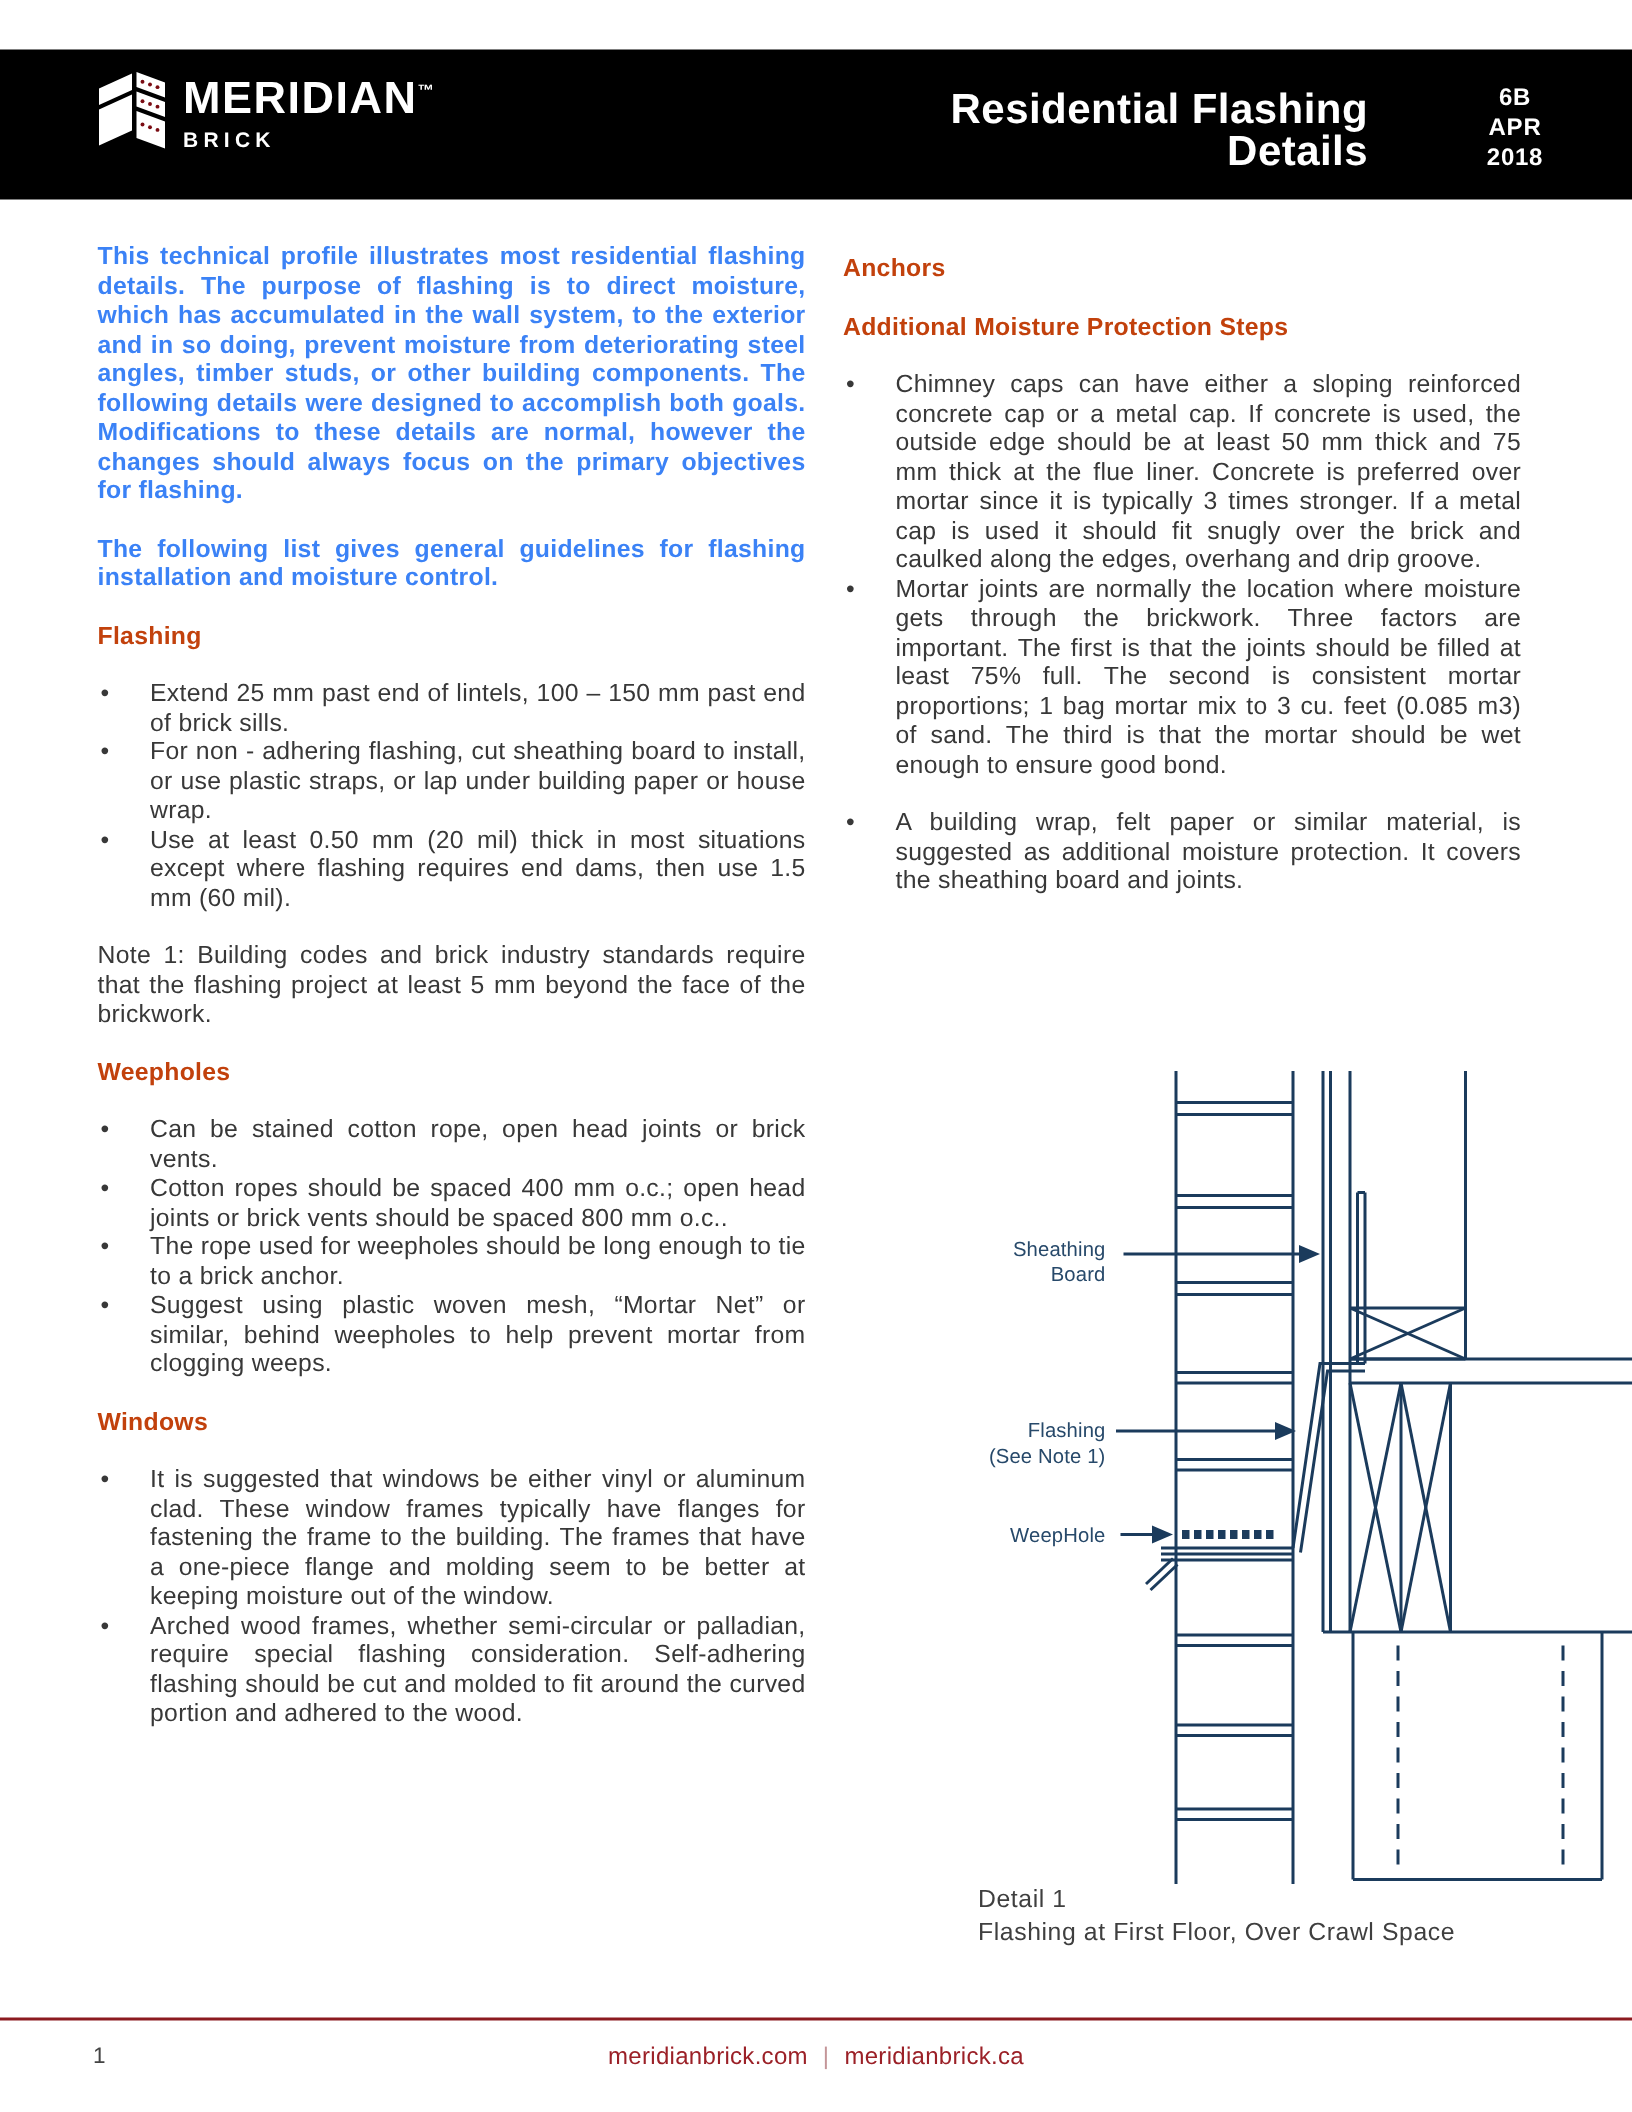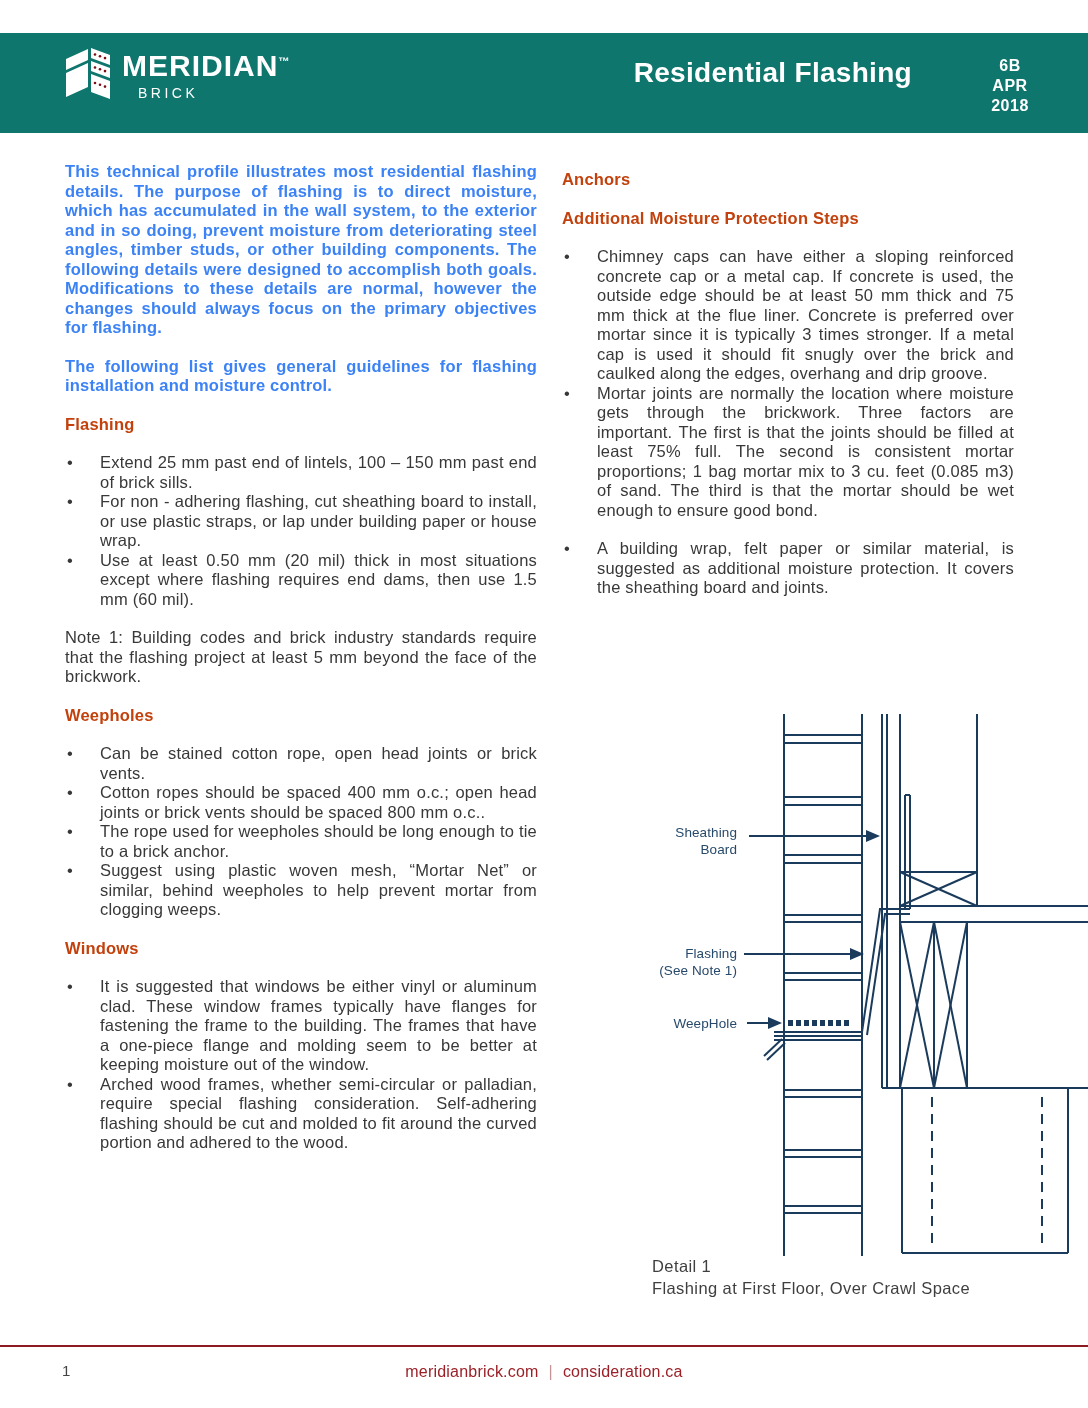--- a/index.html
+++ b/index.html
@@ -1,25 +1,25 @@
 <!DOCTYPE html>
 <html><head>
 <meta charset="utf-8">
 <style>
   html,body{margin:0;padding:0;background:#ffffff;}
   .page{position:relative;width:1088px;height:1408px;background:#ffffff;overflow:hidden;
         font-family:"Liberation Sans",sans-serif;}
 
   
-  .band{position:absolute;left:0;top:33px;width:1088px;height:100px;background:#0f766e;}
+  .band{position:absolute;left:0;top:33px;width:1088px;height:100px;background:#000000;}
   .logo{position:absolute;left:64px;top:10px;display:flex;align-items:flex-start;}
   .logo-text{margin-left:10px;}
   .logo-name{font-size:30px;font-weight:bold;color:#ffffff;letter-spacing:1px;line-height:36px;white-space:nowrap;}
   .logo-name sup{font-size:11px;}
-  .logo-sub{font-size:14px;font-weight:normal;color:#ffffff;letter-spacing:3.5px;line-height:16px;margin-top:1px;margin-left:16px;}
+  .logo-sub{font-size:14px;font-weight:bold;color:#ffffff;letter-spacing:3.5px;line-height:16px;margin-top:1px;}
   .header-title{position:absolute;right:176px;top:26px;text-align:right;color:#ffffff;
                 font-weight:bold;font-size:28px;line-height:28px;letter-spacing:0.3px;}
   .header-date{position:absolute;right:36px;top:23px;width:84px;text-align:center;color:#ffffff;
                font-weight:bold;font-size:16px;line-height:20px;letter-spacing:0.5px;}
 
   
   .col{position:absolute;top:162px;font-size:16.5px;line-height:19.5px;letter-spacing:0.2px;
        color:#383838;text-align:justify;}
   .col-left{left:65px;width:472px;}
   .col-right{left:562px;width:452px;}
@@ -78,20 +78,21 @@
           </g>
         </svg>
       </span>
       <div class="logo-text">
         <div class="logo-name"><span>MERIDIAN</span><sup>™</sup></div>
         <div class="logo-sub">BRICK</div>
       </div>
     </div>
     <div class="header-title">
       <div>Residential Flashing</div>
+      <div>Details</div>
     </div>
     <div class="header-date">
       <div>6B</div>
       <div>APR</div>
       <div>2018</div>
     </div>
   </header>
 
   <section class="col col-left">
       <div class="p bold">This technical profile illustrates most residential flashing details. The purpose of flashing is to direct moisture, which has accumulated in the wall system, to the exterior and in so doing, prevent moisture from deteriorating steel angles, timber studs, or other building components. The following details were designed to accomplish both goals. Modifications to these details are normal, however the changes should always focus on the primary objectives for flashing.</div>
@@ -225,16 +226,16 @@
     <div class="dlabel lbl-weephole">WeepHole</div>
     <div class="dcaption">
       <div>Detail 1</div>
       <div>Flashing at First Floor, Over Crawl Space</div>
     </div>
   </div>
 
   <div class="footer-rule"></div>
   <div class="page-num">1</div>
   <div class="footer-links">
-    <a href="#">meridianbrick.com</a><span class="sep">|</span><a href="#">consideration.ca</a>
+    <a href="#">meridianbrick.com</a><span class="sep">|</span><a href="#">meridianbrick.ca</a>
   </div>
 
 </div>
 
 </body></html>

